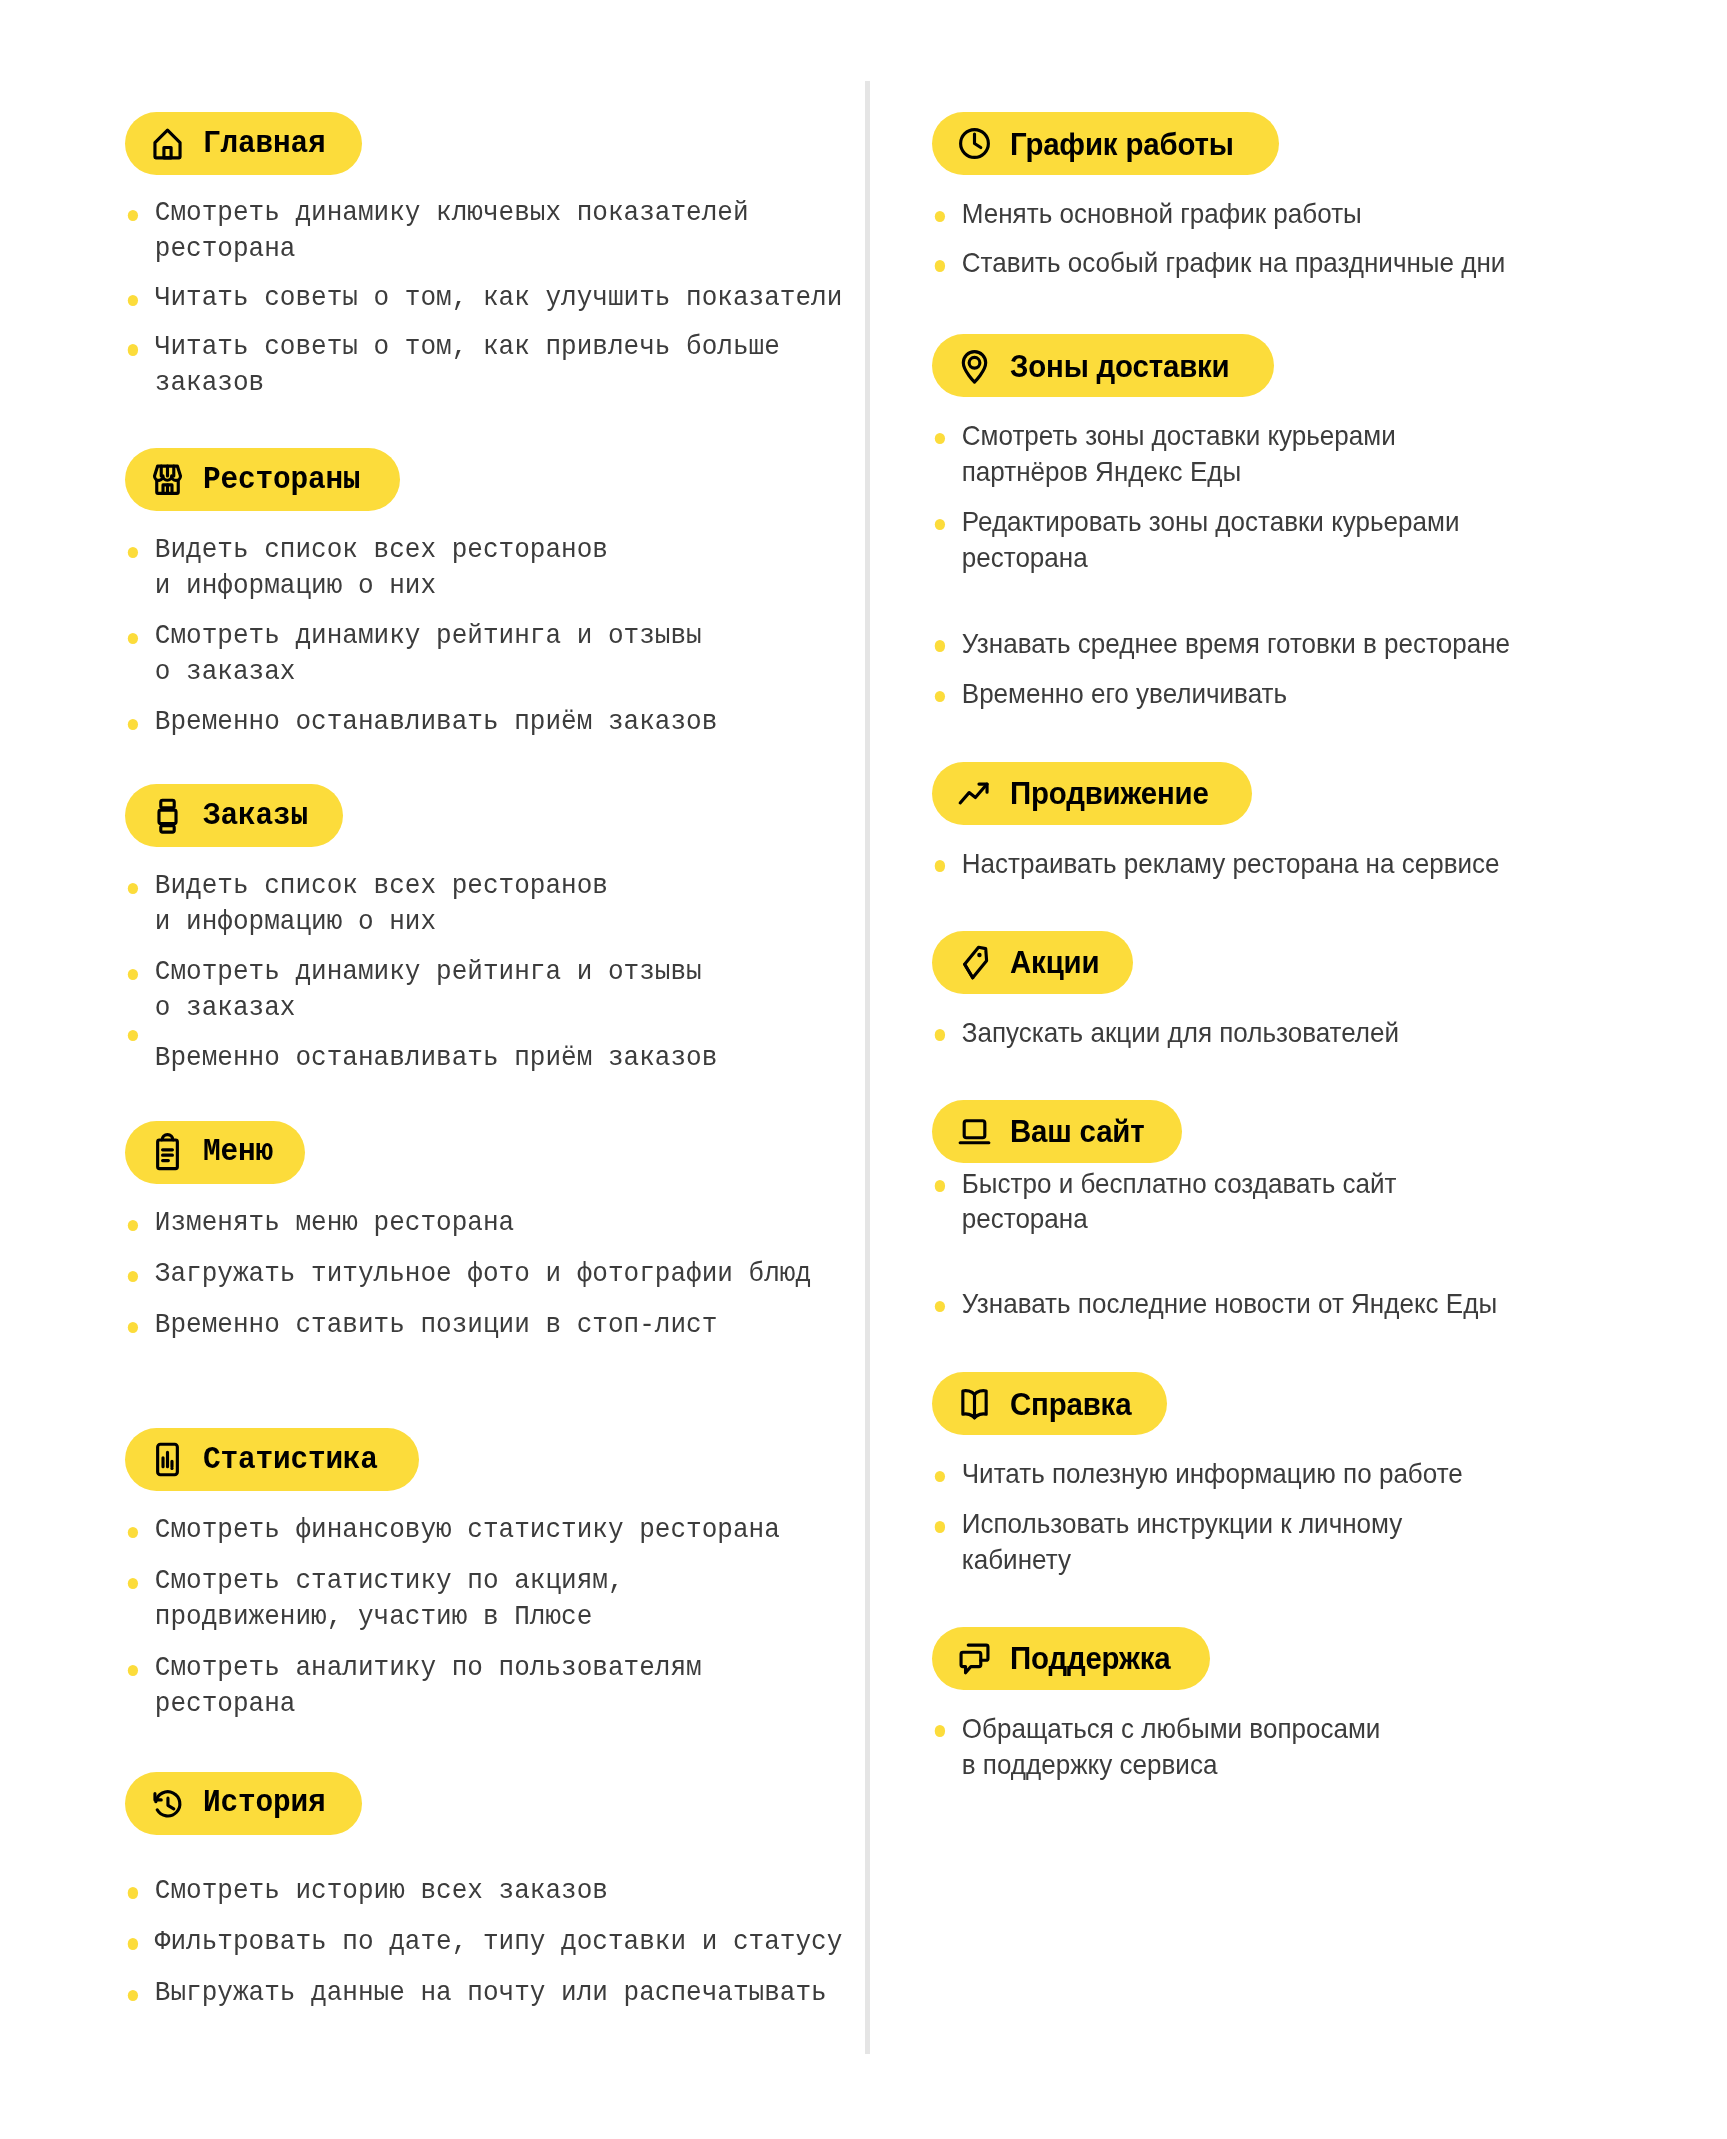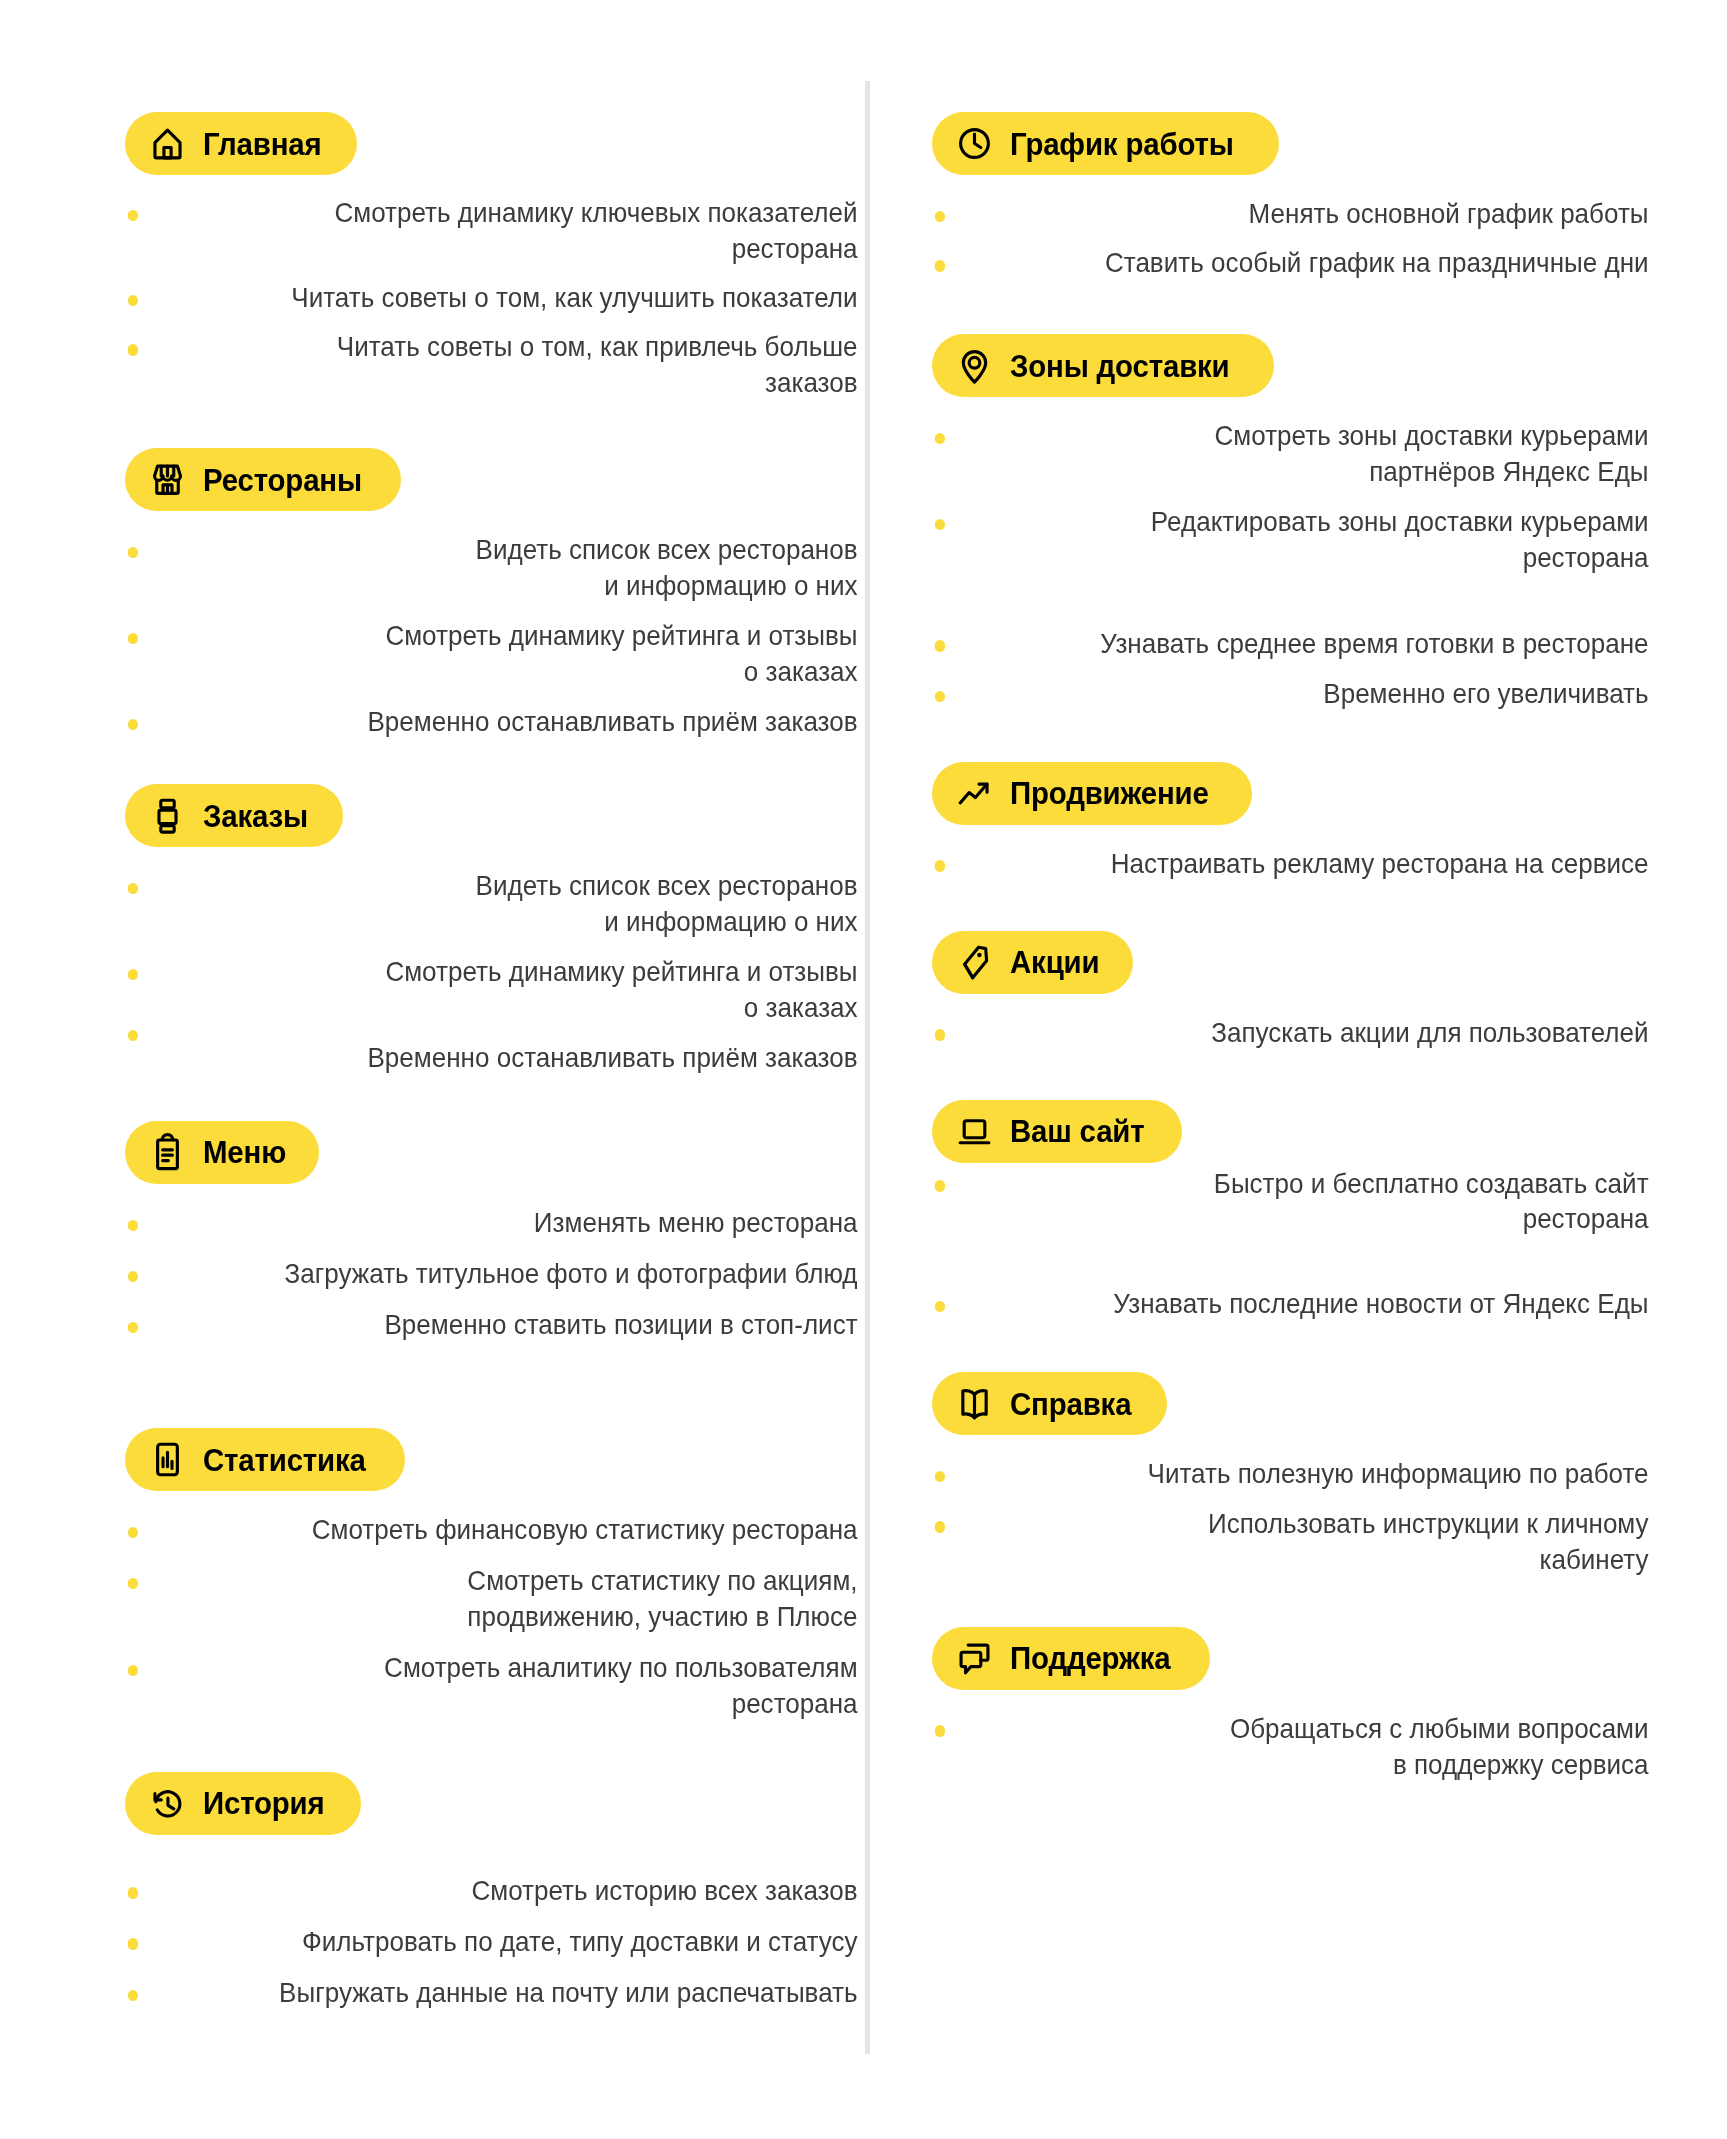--- a/index.html
+++ b/index.html
@@ -19,21 +19,21 @@
     width:4.5px; height:1973px;
     background:#e5e5e5;
   }
 
   
   .col{position:absolute;top:0;}
   .col-left{left:0;  width:855px;}
   .col-right{left:865px; width:781px;}
 
   .col-inner{padding-top:63px;}
-  .col-left  .col-inner{padding-left:125px; padding-right:27px;}
+  .col-left  .col-inner{padding-left:125px; padding-right:27px;font-family:Liberation Mono, monospace;}
   .col-right .col-inner{padding-left:67px; padding-right:27px;}
 
   
   .section{margin-bottom:0;}
 
   
   .pill{
     display:inline-flex;
     align-items:center;
     gap:13.5px;
@@ -57,21 +57,20 @@
     transform:scaleX(.92);
     transform-origin:left center;
     letter-spacing:-0.2px;
   }
 
   
   .bullets{
     list-style:none;
     margin:0;
     padding:0;
-    text-align:right;
   }
   .bullet{
     position:relative;
     padding-left:32px;
     font-size:28px;
     line-height:1.28;
     color:#3C3C3C;
     transform:scaleX(.93);
     transform-origin:left top;
     width:107.5%;

